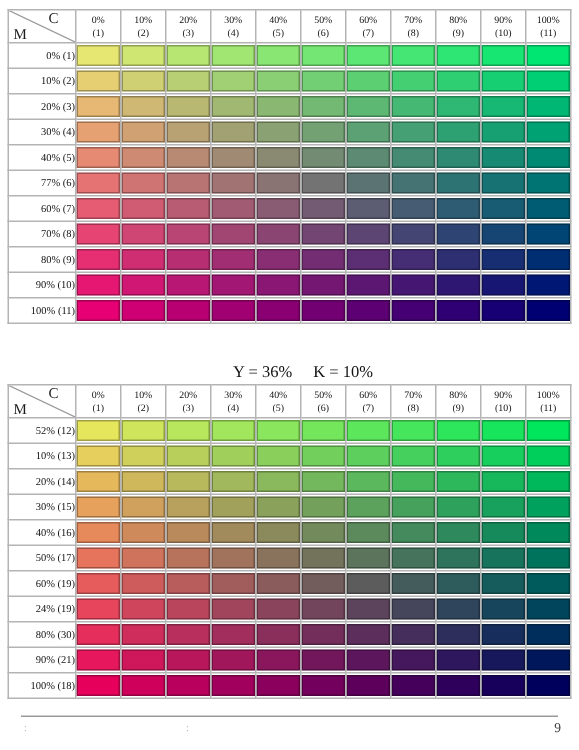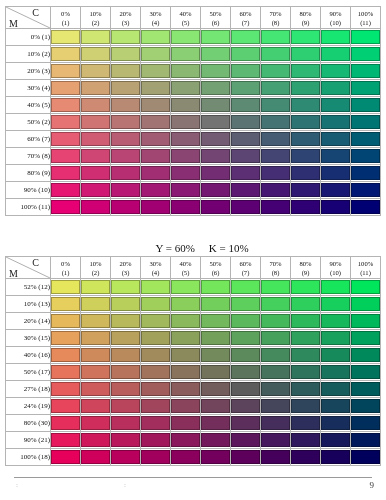--- a/index.html
+++ b/index.html
@@ -404,21 +404,21 @@
                 <span class="swatch" style="background: rgb(46, 138, 115);"></span>
               </td>
               <td class="swatchcell">
                 <span class="swatch" style="background: rgb(23, 138, 115);"></span>
               </td>
               <td class="swatchcell">
                 <span class="swatch" style="background: rgb(0, 138, 115);"></span>
               </td>
             </tr>
             <tr>
-              <td class="rowhead">50% (2)</td>
+              <td class="rowhead">77% (6)</td>
               <td class="swatchcell">
                 <span class="swatch" style="background: rgb(230, 115, 115);"></span>
               </td>
               <td class="swatchcell">
                 <span class="swatch" style="background: rgb(207, 115, 115);"></span>
               </td>
               <td class="swatchcell">
                 <span class="swatch" style="background: rgb(184, 115, 115);"></span>
               </td>
               <td class="swatchcell">
@@ -626,21 +626,21 @@
                 <span class="swatch" style="background: rgb(0, 0, 115);"></span>
               </td>
             </tr>
           </tbody>
         </table>
       </div>
   </div>
 
   <div class="chart-block" id="block-1">
     <div class="chart-title">
-      <span>Y = 60%</span><span class="ttl-gap"></span><span>K = 10%</span>
+      <span>Y = 36%</span><span class="ttl-gap"></span><span>K = 10%</span>
     </div>
     <div>
         <table class="grid">
           <thead>
             <tr>
               <th class="corner">
                 <svg class="diag" viewBox="0 0 44 21" preserveAspectRatio="none">
                   <line x1="0" y1="0" x2="44" y2="21" stroke="#9a9a9a" stroke-width="0.8"></line>
                 </svg>
                 <span class="lbl-c">C</span>
@@ -903,21 +903,21 @@
                 <span class="swatch" style="background: rgb(46, 115, 92);"></span>
               </td>
               <td class="swatchcell">
                 <span class="swatch" style="background: rgb(23, 115, 92);"></span>
               </td>
               <td class="swatchcell">
                 <span class="swatch" style="background: rgb(0, 115, 92);"></span>
               </td>
             </tr>
             <tr>
-              <td class="rowhead">27% (18)</td>
+              <td class="rowhead">60% (19)</td>
               <td class="swatchcell">
                 <span class="swatch" style="background: rgb(230, 92, 92);"></span>
               </td>
               <td class="swatchcell">
                 <span class="swatch" style="background: rgb(207, 92, 92);"></span>
               </td>
               <td class="swatchcell">
                 <span class="swatch" style="background: rgb(184, 92, 92);"></span>
               </td>
               <td class="swatchcell">

